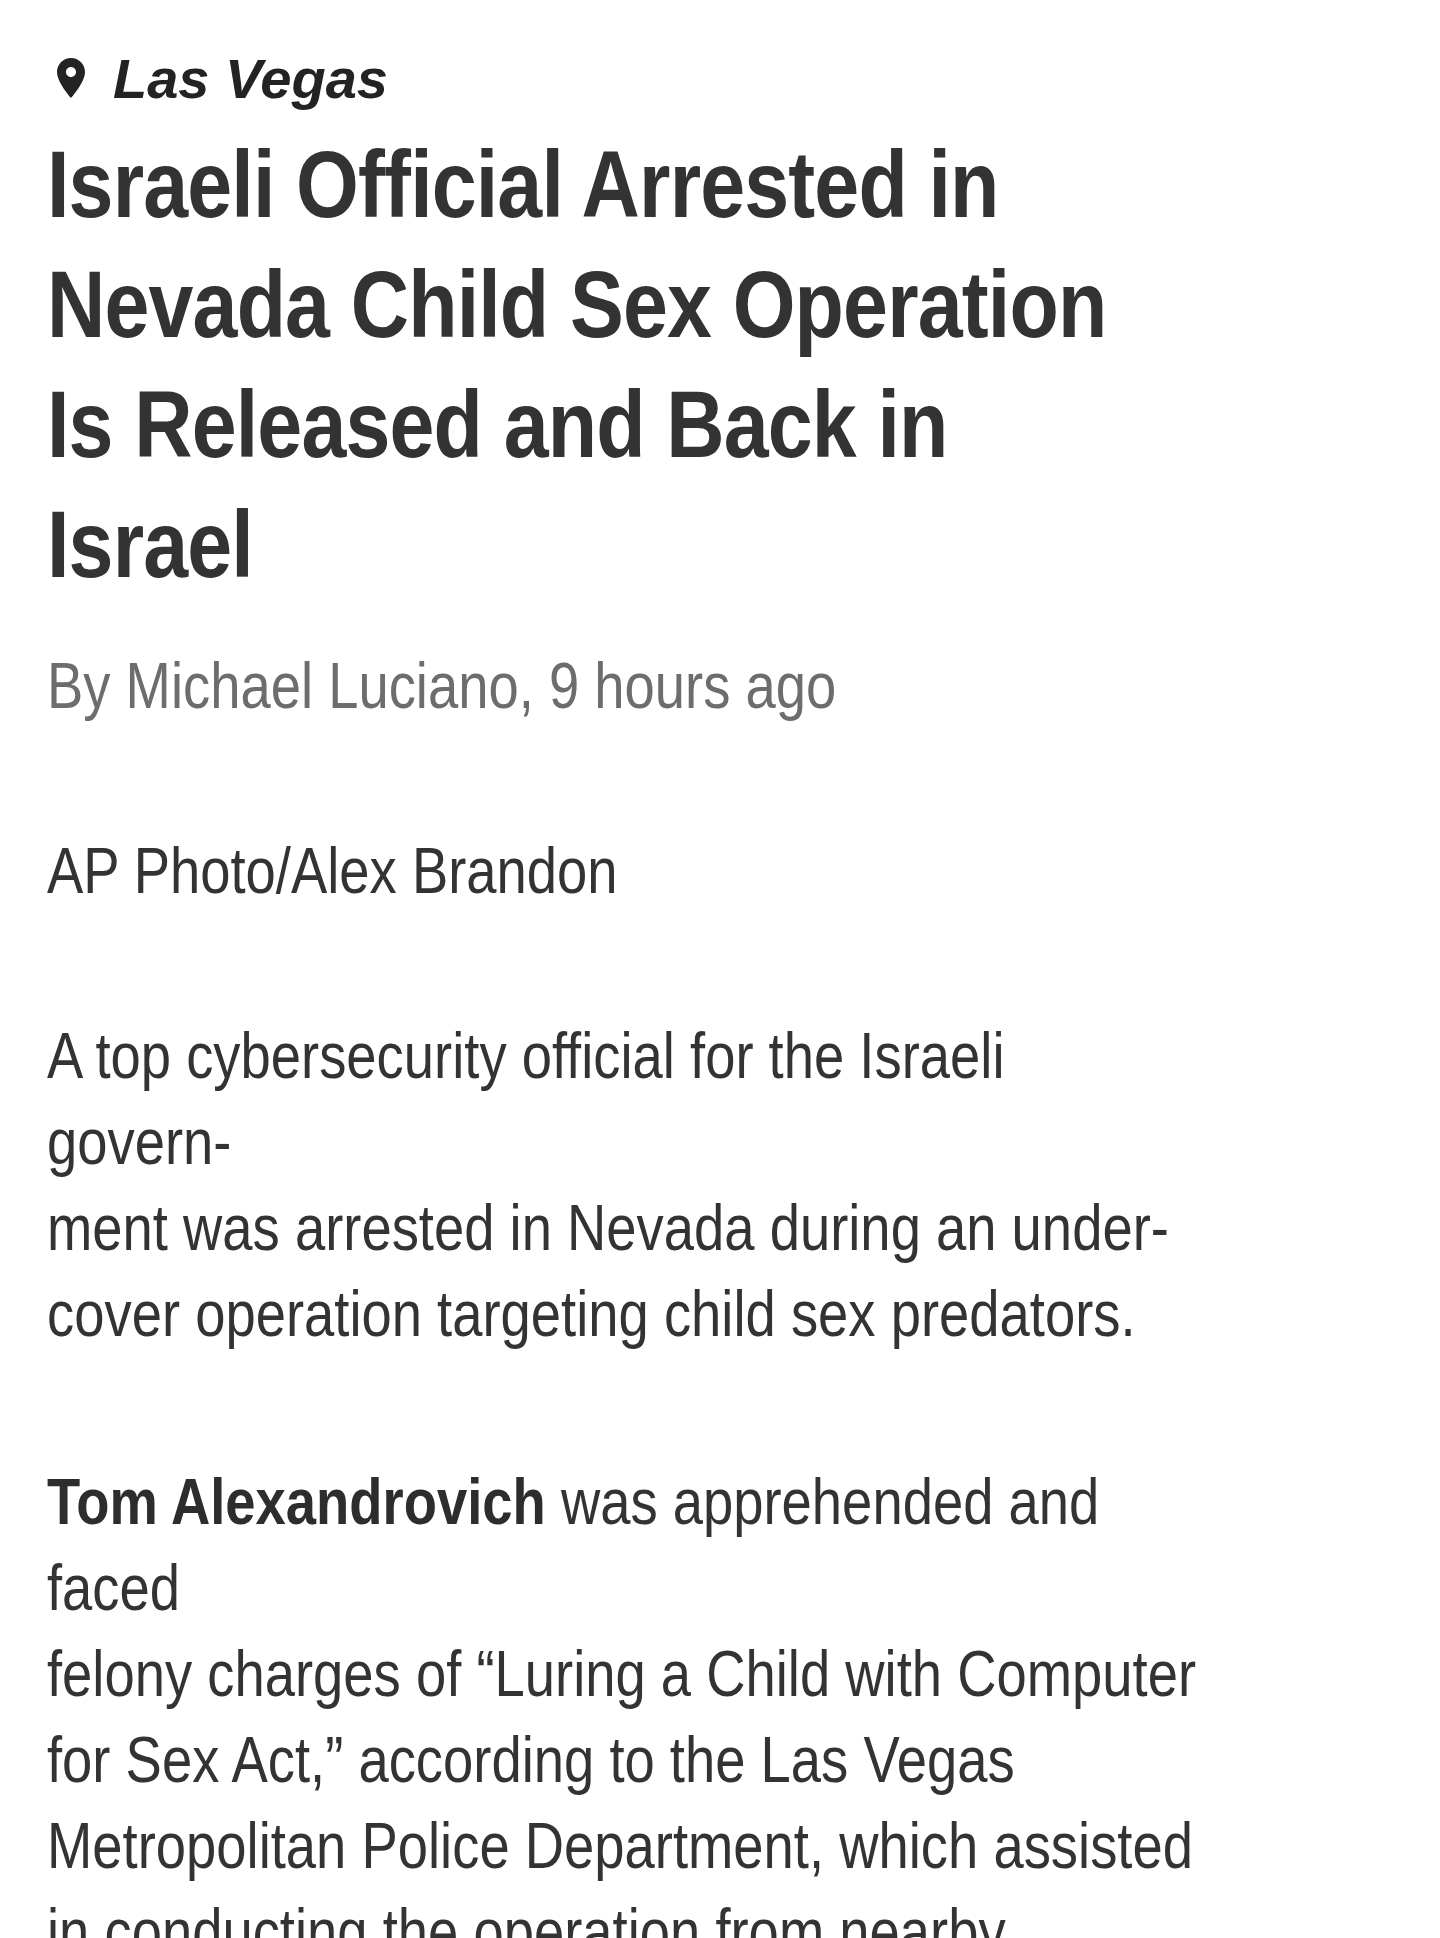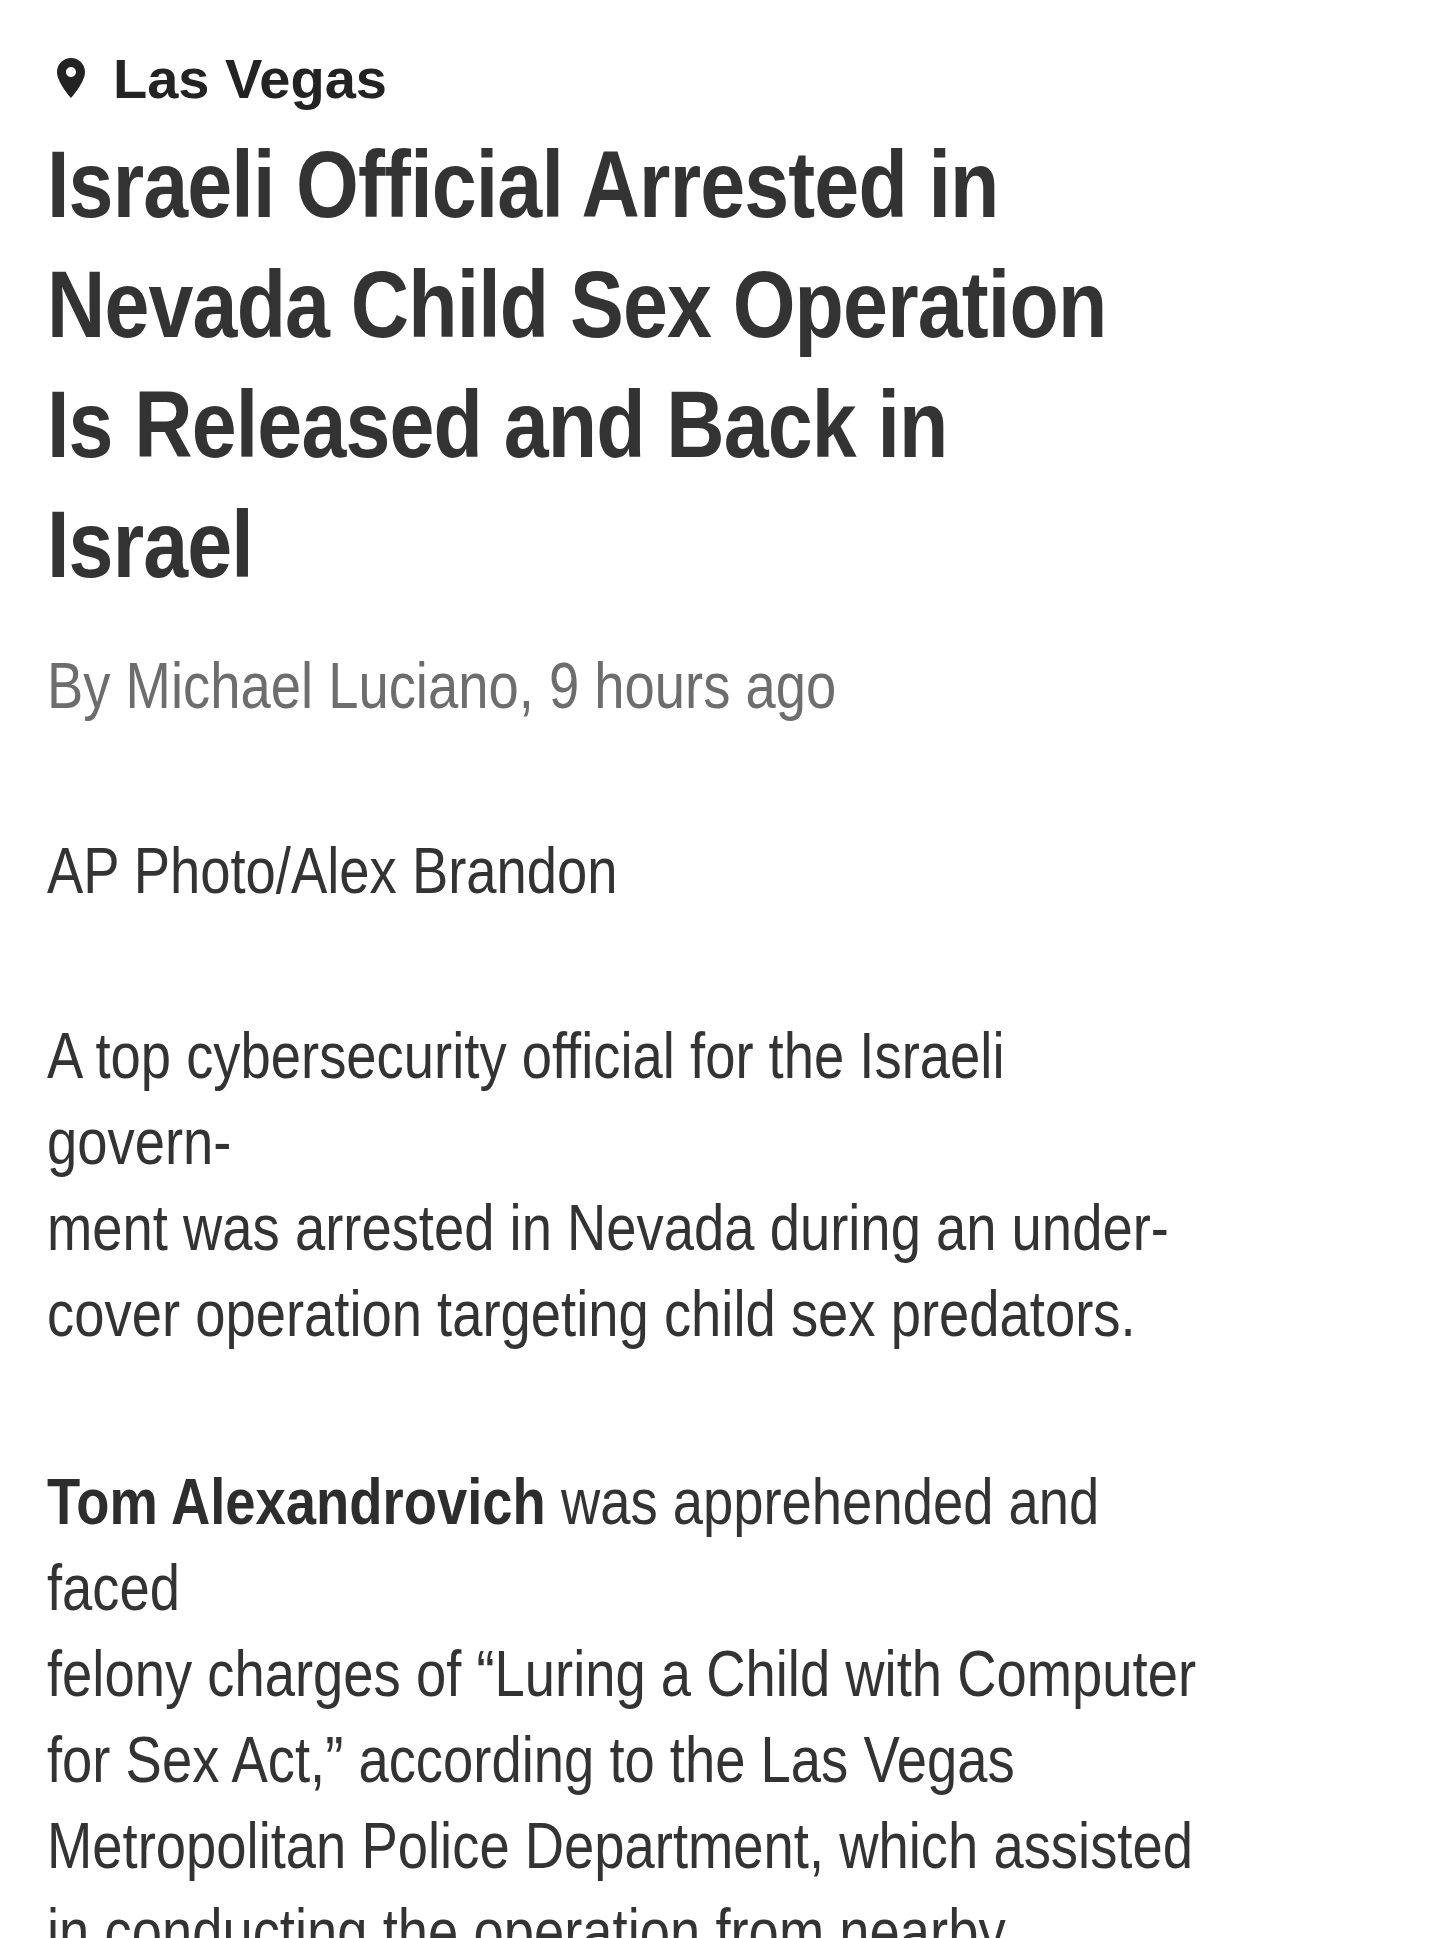--- a/index.html
+++ b/index.html
@@ -22,20 +22,21 @@
   .cx {
     transform: scaleX(0.85);
     transform-origin: left top;
   }
   .location-row {
     display: flex;
     align-items: center;
     gap: 18px;
     height: 56px;
     cursor: pointer;
+    font-style: italic;
   }
   .pin {
     display: inline-flex;
     width: 48px;
     height: 48px;
     flex: 0 0 auto;
   }
   .pin svg { width: 48px; height: 48px; }
   .loc-label {
     font-size: 56px;

